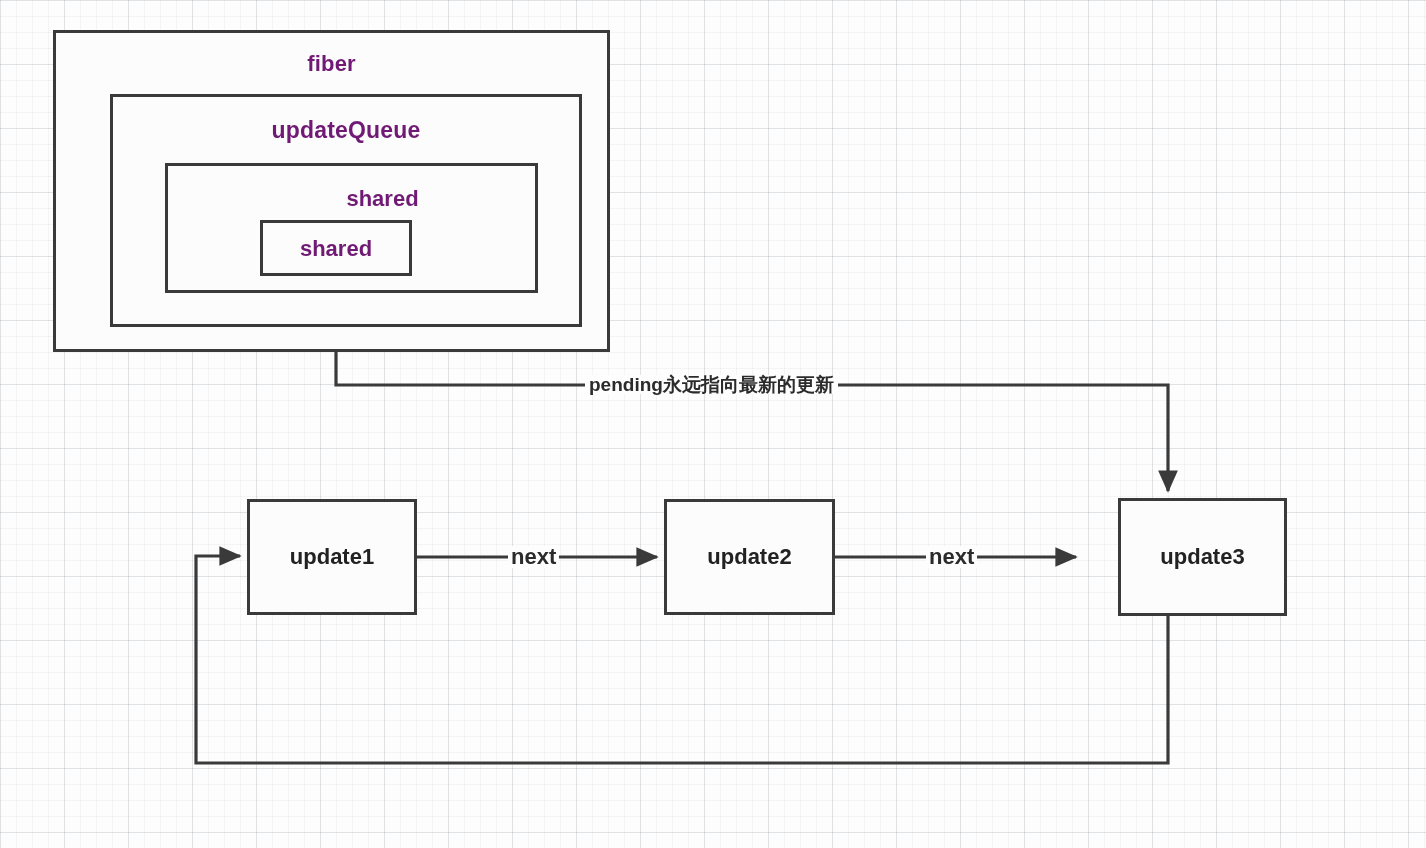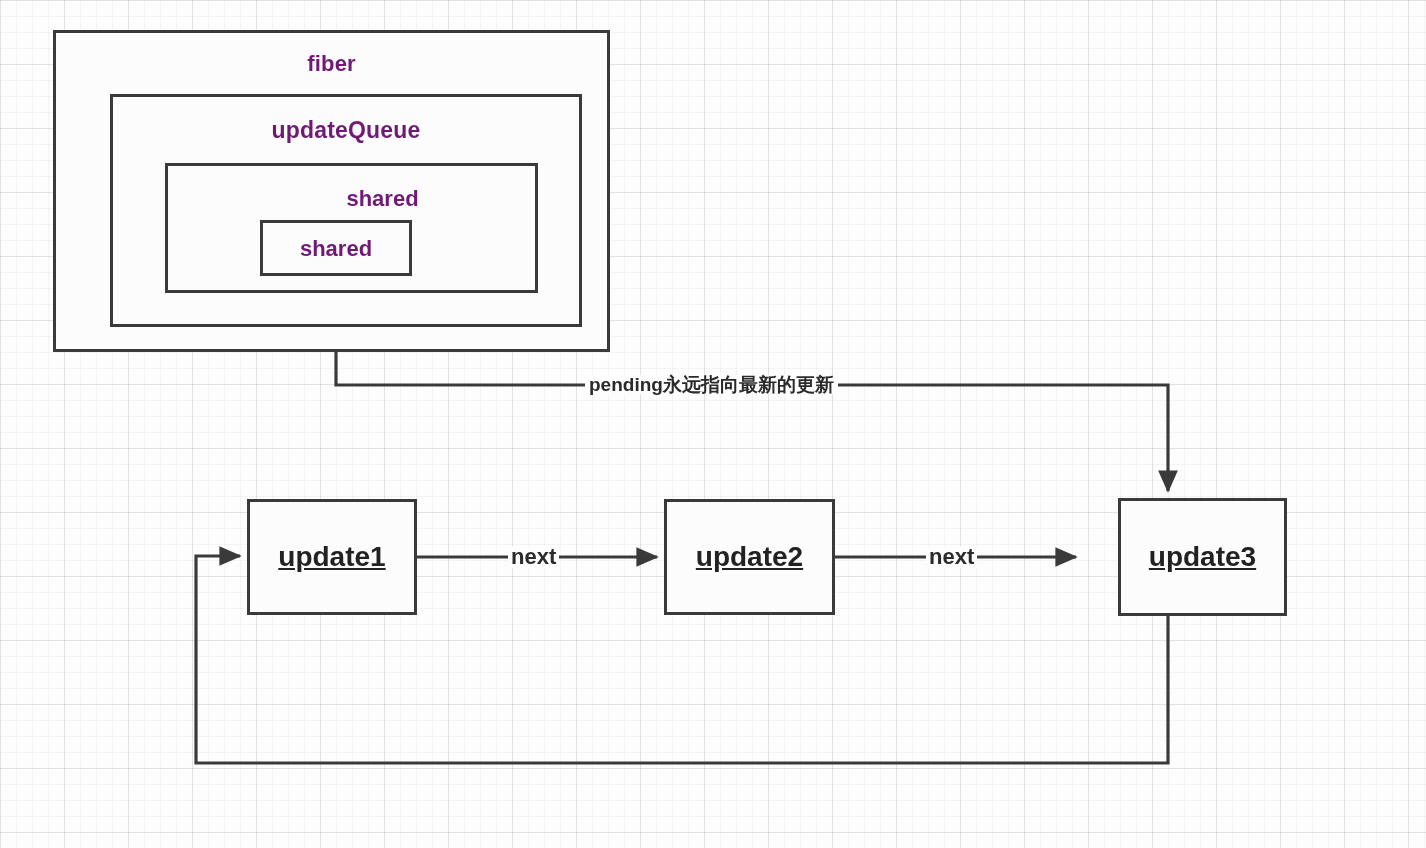--- a/index.html
+++ b/index.html
@@ -60,24 +60,23 @@
 
   
   .update-box {
     position: absolute;
     box-sizing: border-box;
     border: 3px solid #3a3a3a;
     background: #fcfcfc;
     display: flex;
     align-items: center;
     justify-content: center;
-    font-size: 28px;
+    font-size: 22px;
     font-weight: bold;
     color: #222222;
-    text-decoration: underline;
   }
   #update1-box { left: 247px;  top: 499px; width: 170px; height: 116px; }
   #update2-box { left: 664px;  top: 499px; width: 171px; height: 116px; }
   #update3-box { left: 1118px; top: 498px; width: 169px; height: 118px; }
 
   
   .edge-label {
     position: absolute;
     font-weight: bold;
     color: #2b2b2b;

